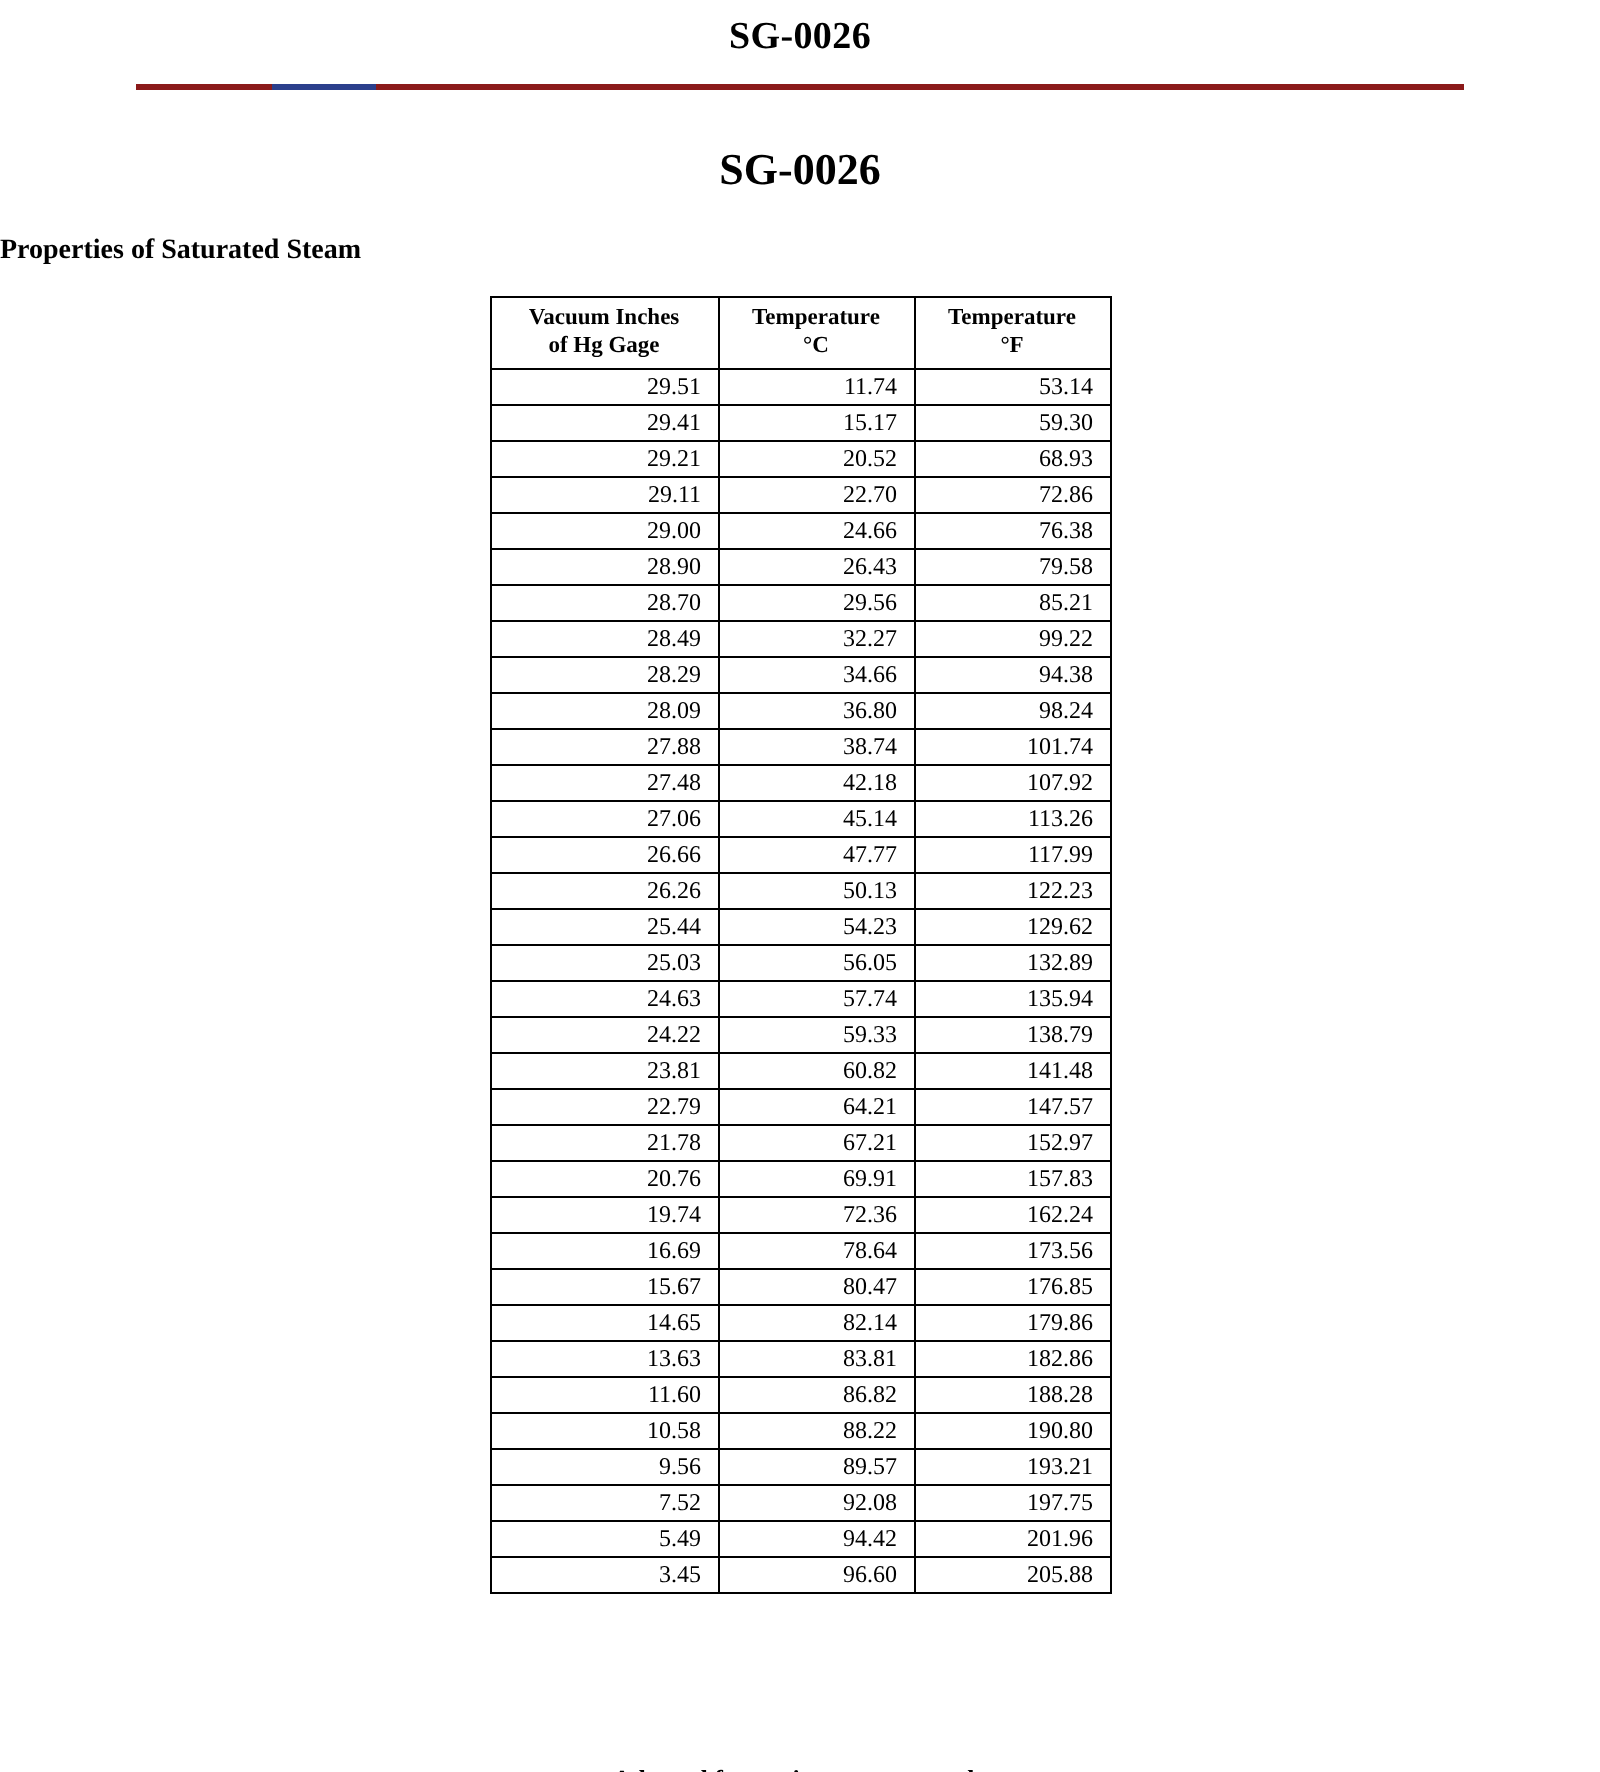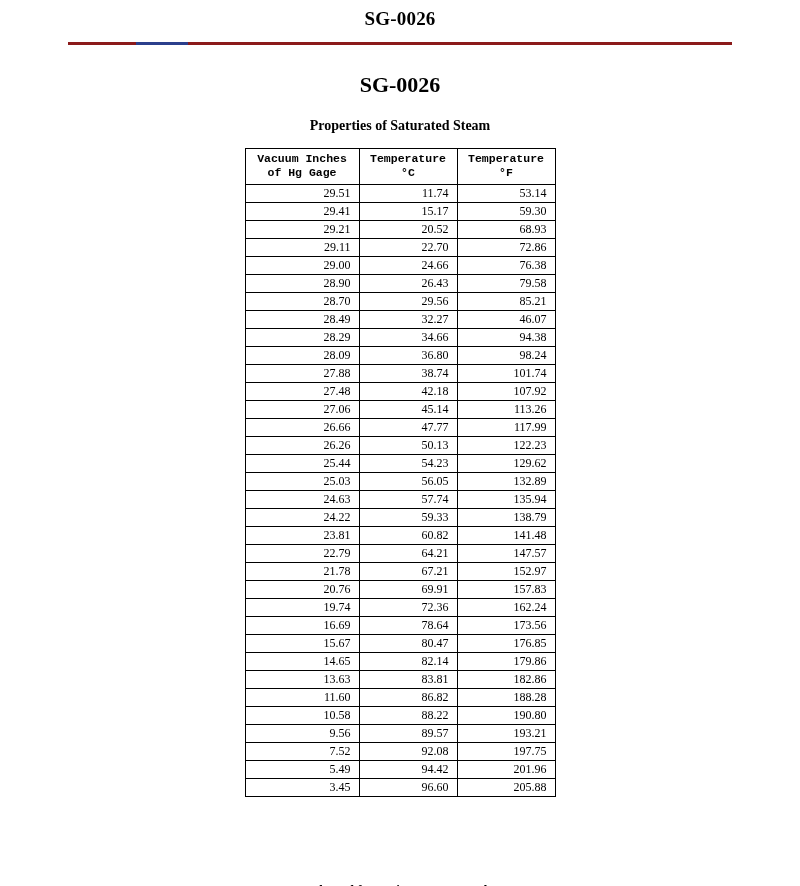--- a/index.html
+++ b/index.html
@@ -57,38 +57,38 @@
     height: 3px;
     background: #8b1a1a;
   }
   .doc-title {
     text-align: center;
     font-weight: bold;
     font-size: 22px;
     margin-top: 22px;
   }
   .doc-subtitle {
-    text-align: center;
+    text-align: left;
     font-weight: bold;
     font-size: 14px;
     margin-top: 20px;
   }
   .table-wrap {
     display: flex;
     justify-content: center;
     margin-top: 14px;
   }
   table.steam {
     border-collapse: collapse;
     font-size: 11.5px;
     font-family: "Liberation Serif", serif;
   }
   table.steam th {
     border: 1px solid #000;
-    font-family: Liberation Mono, monospace;
+    font-family: Liberation Serif, serif;
     font-weight: bold;
     font-size: 11.5px;
     padding: 3px 6px;
     text-align: center;
     line-height: 1.25;
     vertical-align: middle;
   }
   table.steam td {
     border: 1px solid #000;
     padding: 1px 8px;
@@ -183,21 +183,21 @@
             <td>79.58</td>
           </tr>
           <tr>
             <td>28.70</td>
             <td>29.56</td>
             <td>85.21</td>
           </tr>
           <tr>
             <td>28.49</td>
             <td>32.27</td>
-            <td>46.07</td>
+            <td>99.22</td>
           </tr>
           <tr>
             <td>28.29</td>
             <td>34.66</td>
             <td>94.38</td>
           </tr>
           <tr>
             <td>28.09</td>
             <td>36.80</td>
             <td>98.24</td>

